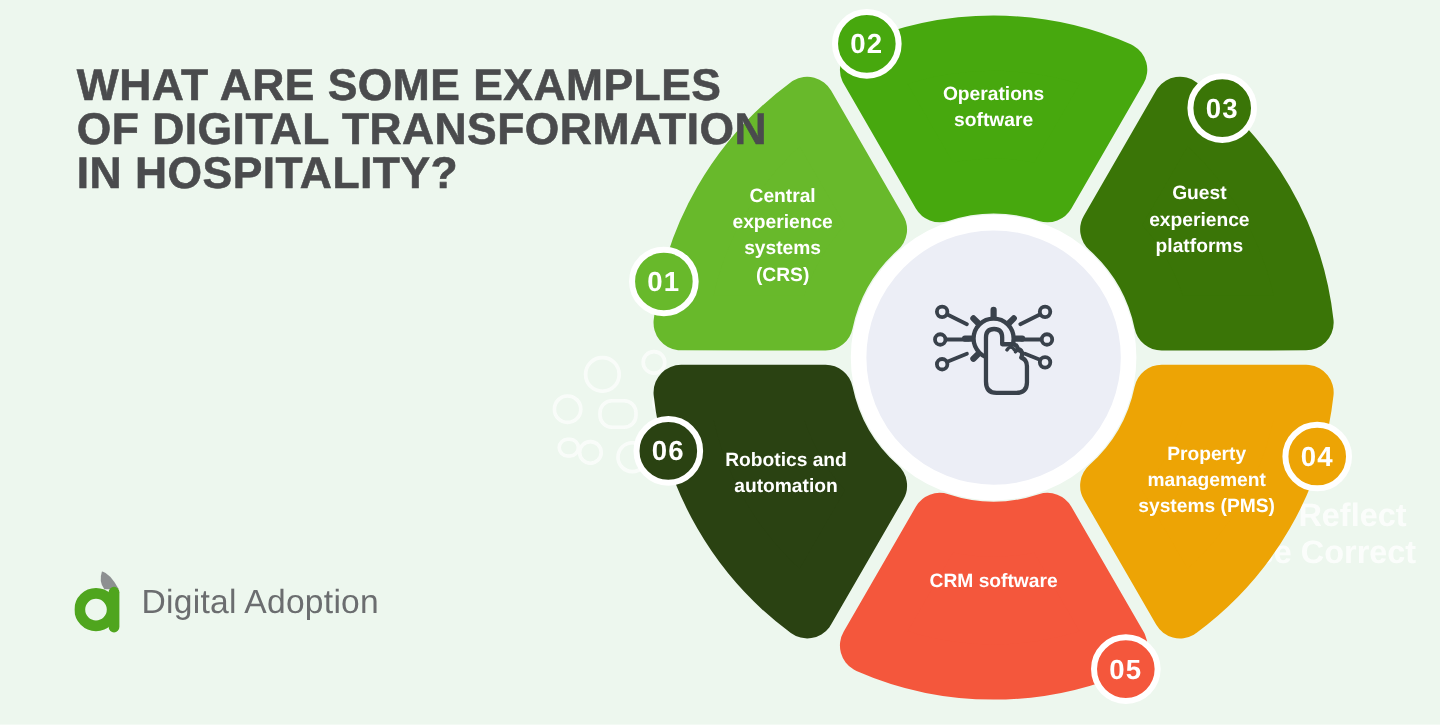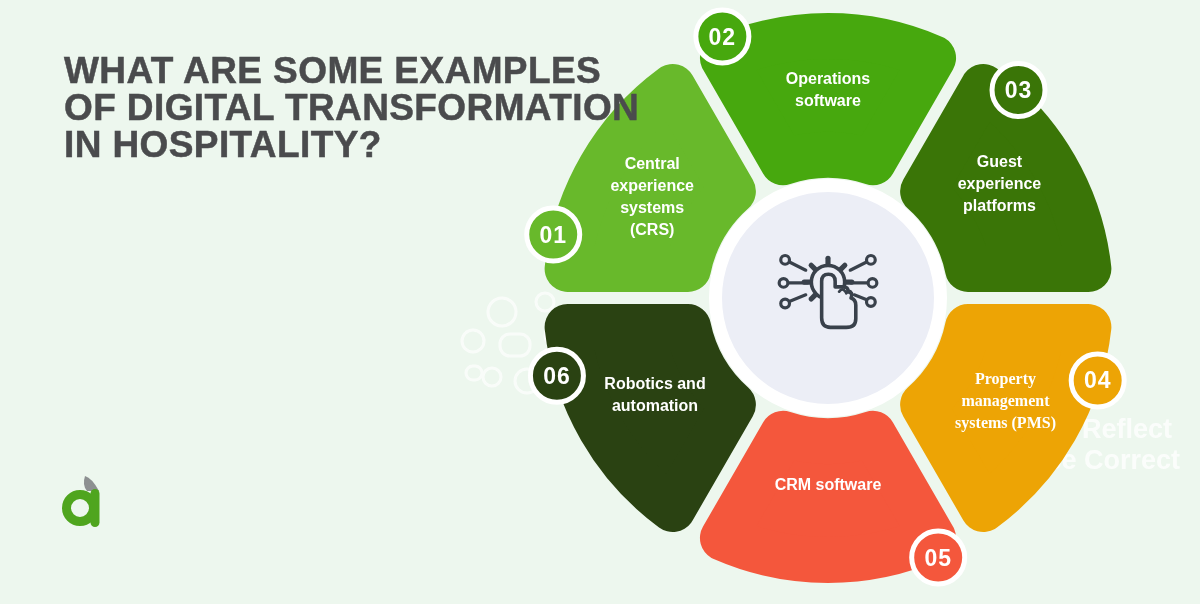--- a/index.html
+++ b/index.html
@@ -130,33 +130,34 @@
   <div id="labels">
       <div class="petal-label" style="left: 652.197px; top: 196.5px;">Central
 experience
 systems
 (CRS)</div>
       <div class="petal-label" style="left: 828px; top: 90px;">Operations
 software</div>
       <div class="petal-label" style="left: 999.473px; top: 184px;">Guest
 experience
 platforms</div>
-      <div class="petal-label" style="left: 1005.54px; top: 400.5px; font-family: Liberation Serif, serif;">Property
+      <div class="petal-label" style="left: 1005.54px; top: 400.5px;">Property
 management
 systems (PMS)</div>
       <div class="petal-label" style="left: 828px; top: 485px;">CRM software</div>
       <div class="petal-label" style="left: 655px; top: 395px;">Robotics and
 automation</div>
     </div>
 
   <h1 class="title" style="color: rgb(74, 75, 77);">WHAT ARE SOME EXAMPLES
 OF DIGITAL TRANSFORMATION
 IN HOSPITALITY?</h1>
 
   <div class="logo">
     <svg width="46" height="52" viewBox="0 0 46 52">
       <path d="M37 15 Q30 2 23 0 Q20 9 25 15 Z" fill="#8d9091"></path>
       <circle cx="18" cy="32" r="13.5" fill="none" stroke="#4fa51e" stroke-width="9"></circle>
       <rect x="28.5" y="13" width="9" height="38" rx="4.5" fill="#4fa51e"></rect>
     </svg>
+    <span class="logo-text">Digital Adoption</span>
   </div>
 
 </div>
 
 </body></html>

